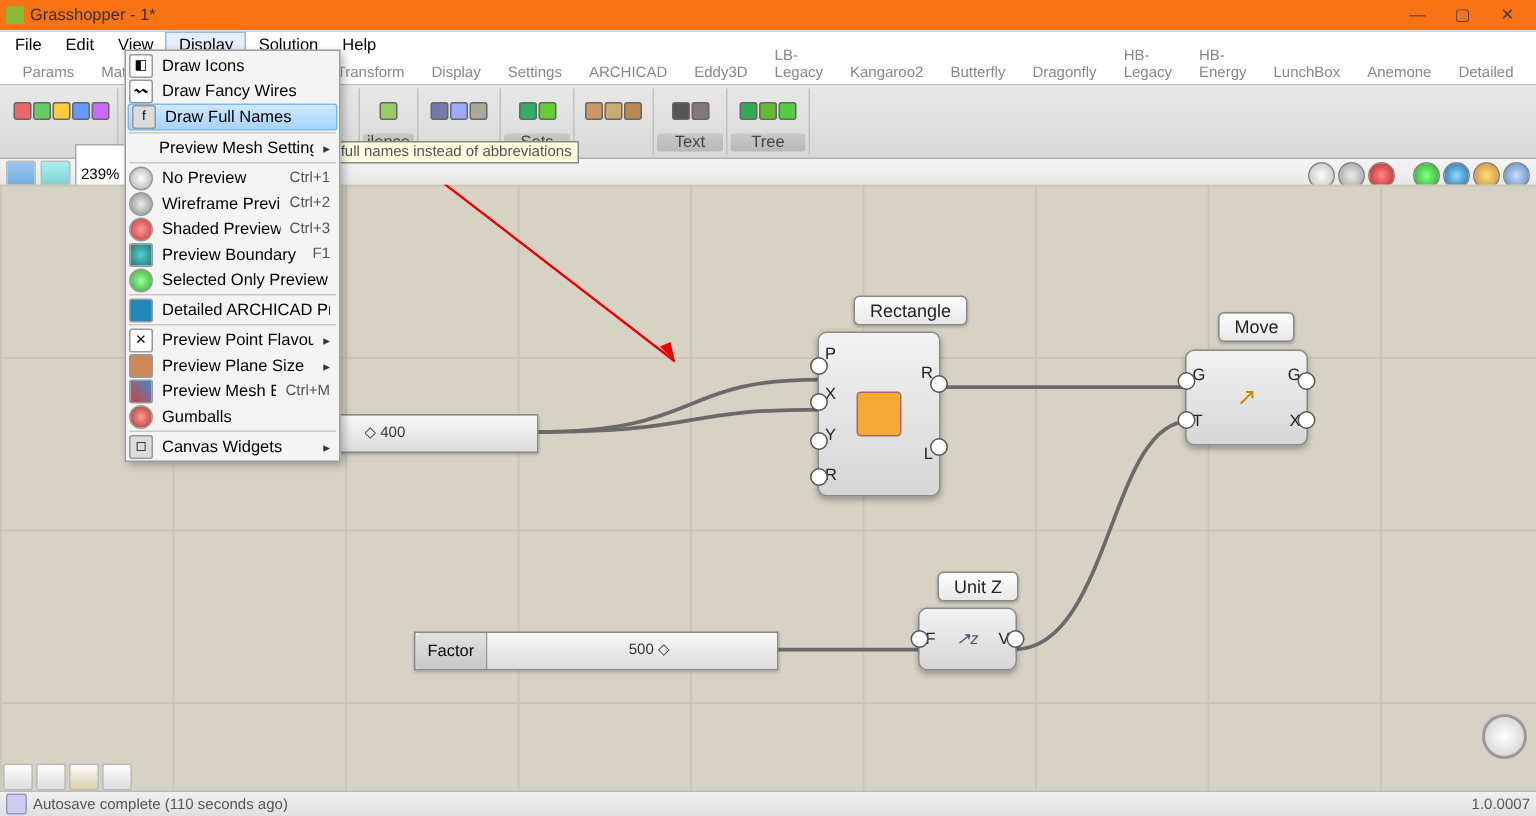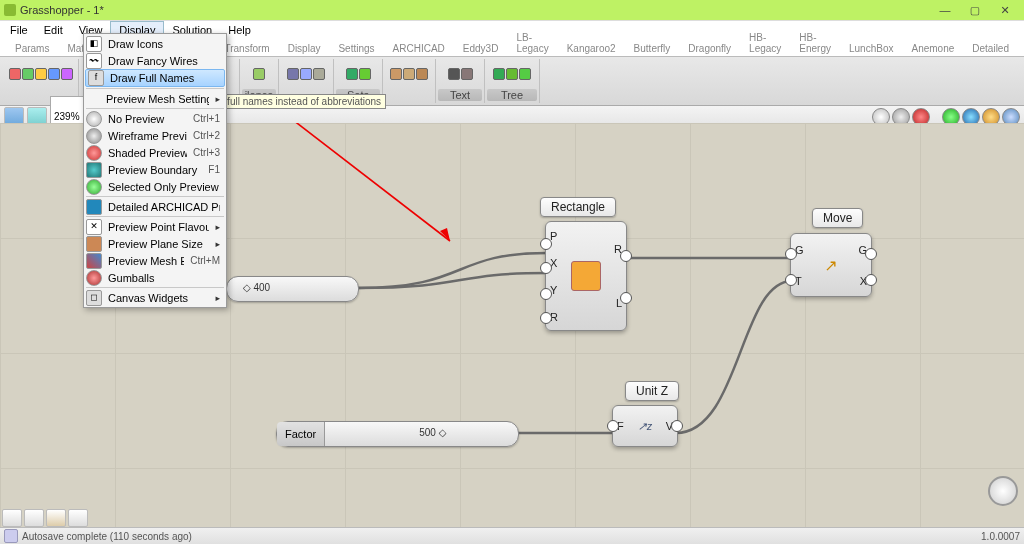--- a/index.html
+++ b/index.html
@@ -1,17 +1,17 @@
 <!DOCTYPE html>
 <html><head>
 <meta charset="utf-8">
 <style>
   html,body{margin:0;padding:0;font-family:"Segoe UI",Tahoma,sans-serif;font-size:11px;color:#000;background:#fff;overflow:hidden}
   body{width:1024px;height:544px}
-  .titlebar{height:20px;background:#bef264;display:flex;align-items:center;padding:0 4px;border-bottom:1px solid #ddd}
+  .titlebar{height:20px;background:#f97316;display:flex;align-items:center;padding:0 4px;border-bottom:1px solid #ddd}
   .titlebar .t{flex:1;font-size:11px;color:#333}
   .titlebar .winbtn{width:30px;height:16px;text-align:center;line-height:16px;font-size:11px;color:#444}
   .menubar{height:18px;display:flex;align-items:center;padding:0 2px}
   .menubar .mi{padding:2px 8px}
   .ribbon-tabs{height:17px;display:flex;align-items:flex-end;padding:0 6px;border-bottom:1px solid #bbb;gap:0;color:#888;font-size:10px}
   .ribbon-tabs .rt{padding:2px 8px;border:1px solid transparent;border-bottom:none}
   .ribbon{height:46px;background:linear-gradient(#e8e8e8,#d8d8d8);border-bottom:1px solid #aaa;display:flex;align-items:flex-start;padding:2px 4px 0 4px;gap:0}
   .rgrp{display:flex;flex-direction:column;align-items:center;border-right:1px solid #c0c0c0;padding:0 2px;height:44px}
   .rgrp .ricons{display:flex;gap:1px;flex-wrap:wrap;justify-content:center;height:30px;align-items:center}
   .ricons span{width:10px;height:10px;display:inline-block;border:1px solid #666;border-radius:2px}
@@ -26,21 +26,21 @@
     background-image:linear-gradient(to right,#cac6b8 1px,transparent 1px),linear-gradient(to bottom,#cac6b8 1px,transparent 1px);
     background-size:115px 115px}
   .tooltip{position:absolute;background:#ffffe1;border:1px solid #888;padding:1px 4px;font-size:10px;color:#555}
   .node-label{position:absolute;background:linear-gradient(#fdfdfd,#e8e8e8);border:1px solid #888;border-radius:4px;padding:2px 10px;font-size:12px;color:#222;box-shadow:0 1px 2px rgba(0,0,0,.25)}
   .node{position:absolute;background:linear-gradient(#f2f2f2,#d6d6d6);border:1px solid #888;border-radius:6px;box-shadow:0 2px 4px rgba(0,0,0,.3)}
   .node .ports{position:absolute;top:0;bottom:0;display:flex;flex-direction:column;justify-content:space-around;font-size:11px;color:#222}
   .node .ports.left{left:4px;text-align:left}
   .node .ports.right{right:4px;text-align:right}
   .node .center-ico{position:absolute;top:50%;left:50%;transform:translate(-50%,-50%);width:28px;height:28px;background:#f4a836;border:1px solid #a66;border-radius:3px}
   .port-half{position:absolute;width:10px;height:10px;border:1px solid #555;border-radius:50%;background:#fff}
-  .slider{position:absolute;height:24px;background:linear-gradient(#f8f8f8,#dcdcdc);border:1px solid #888;border-radius:12px;display:flex;align-items:flex-end;box-shadow:0 1px 2px rgba(0,0,0,.25)}
+  .slider{position:absolute;height:24px;background:linear-gradient(#f8f8f8,#dcdcdc);border:1px solid #888;border-radius:0;display:flex;align-items:flex-end;box-shadow:0 1px 2px rgba(0,0,0,.25)}
   .slider .slabel{background:linear-gradient(#e2e2e2,#c8c8c8);border-right:1px solid #999;padding:0 8px;height:100%;display:flex;align-items:center;border-radius:4px 0 0 4px;font-size:11px}
   .slider .strack{flex:1;position:relative;height:100%}
   .slider .thumb{position:absolute;top:5px;font-size:10px;color:#333}
   .dropdown{position:absolute;left:83px;top:33px;width:142px;background:#f4f4f4;border:1px solid #9a9a9a;box-shadow:2px 2px 6px rgba(0,0,0,.3);z-index:50;padding:1px 0}
   .dd-item{display:flex;align-items:center;height:17px;padding:0 6px 0 2px;gap:6px;font-size:11px}
   .dd-item.sel{background:linear-gradient(#cfe8ff,#a7d3ff);border:1px solid #7bb7f0;border-radius:2px;margin:0 1px;height:16px}
   .dd-item .ic{width:14px;height:14px;flex:none;border:1px solid #999;border-radius:2px;background:#fff;font-size:9px;text-align:center;line-height:13px}
   .dd-item .txt{flex:1;white-space:nowrap;overflow:hidden}
   .dd-item .sc{font-size:10px;color:#555}
   .dd-item .arr{font-size:9px;color:#333}
@@ -258,21 +258,21 @@
     <path d="M517 310 C570 310 570 310 613 310" stroke="#6a6a6a" stroke-width="2.5" fill="none"></path>
     <path d="M676 310 C740 310 740 158 792 158" stroke="#6a6a6a" stroke-width="2.5" fill="none"></path>
   </svg>
 
   <div class="slider" style="left:226px;top:153px;width:131px">
     <div class="strack">
         <span class="thumb" style="left:16px">◇ 400</span>
       </div>
   </div>
 
-  <div class="node-label" style="left:540px;top:74px">Rectangle</div>
+  <div class="node-label" style="left:569px;top:74px">Rectangle</div>
   <div class="node" style="left:545px;top:98px;width:80px;height:108px">
     <div class="ports left">
       <span>P</span>
       <span>X</span>
       <span>Y</span>
       <span>R</span>
     </div>
     <div class="center-ico"></div>
     <div class="ports right">
       <span>R</span>

